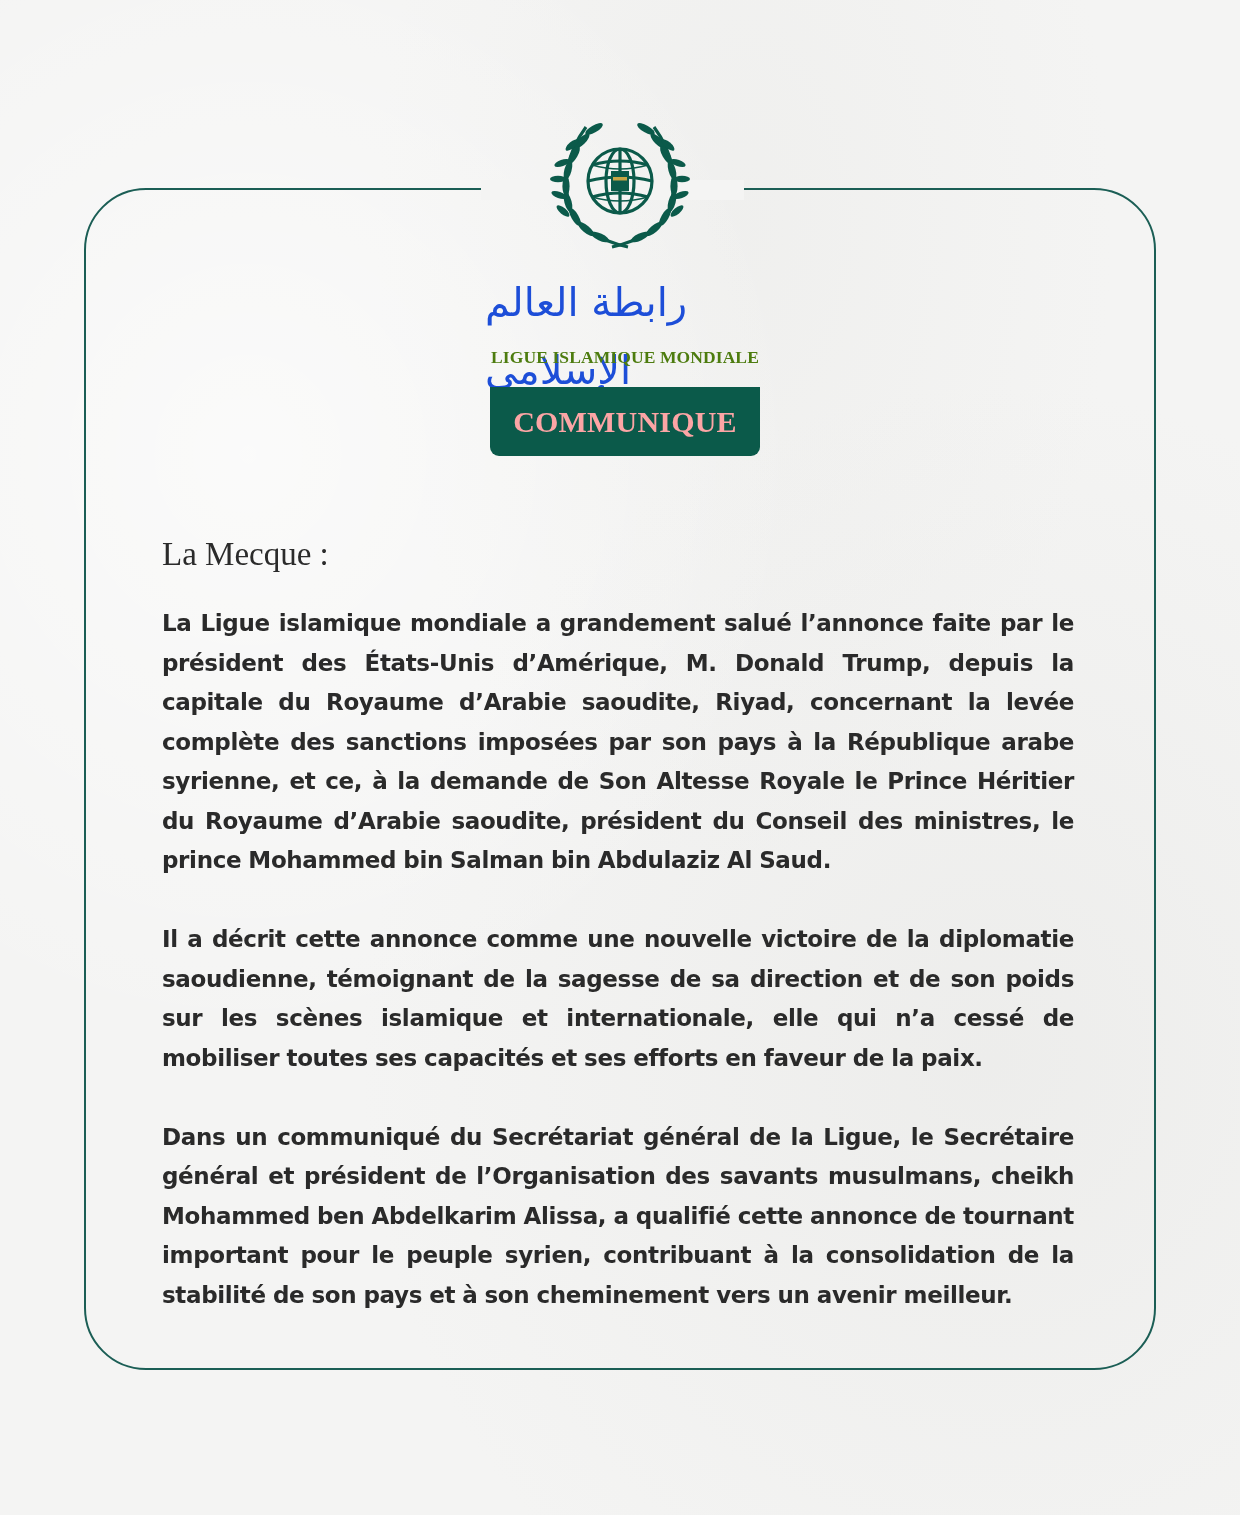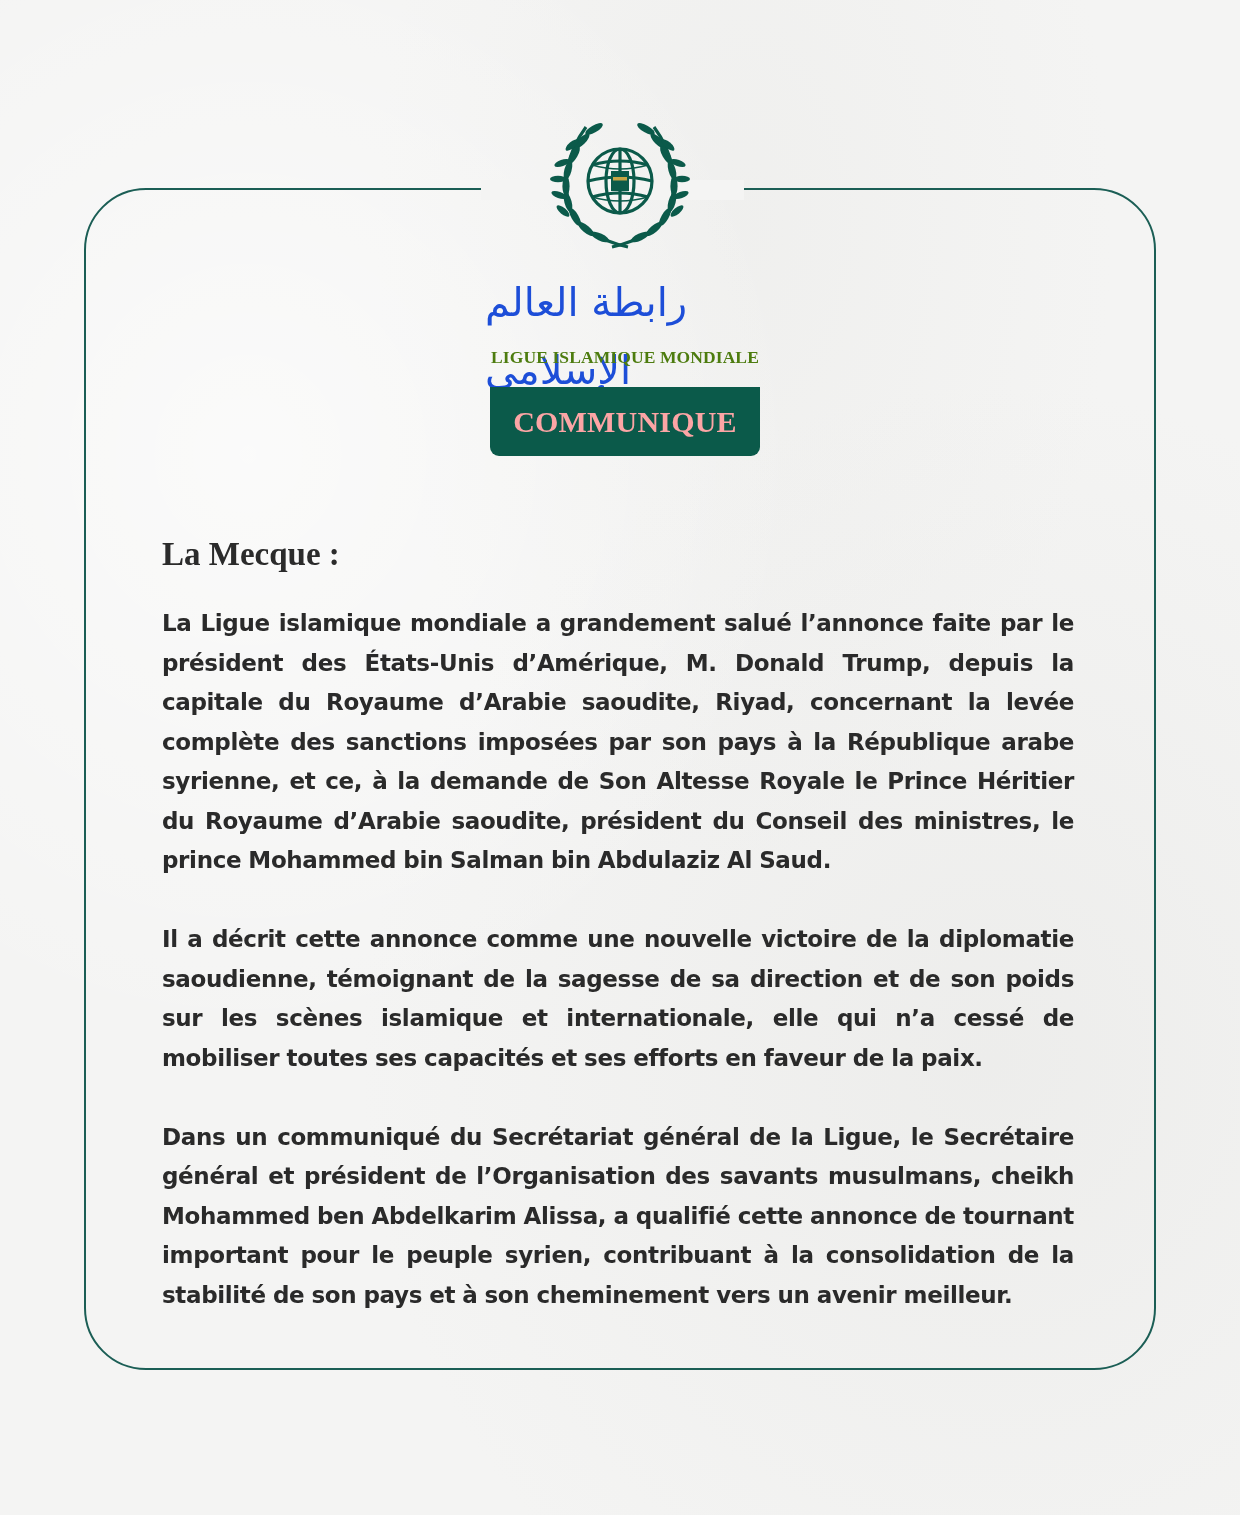--- a/index.html
+++ b/index.html
@@ -86,21 +86,21 @@
       letter-spacing: 0.2px;
     }
     .content {
       position: absolute;
       left: 162px;
       top: 532px;
       width: 912px;
     }
     .location {
       font-family: "Liberation Serif", serif;
-      font-weight: bold;
+      font-weight: normal;
       font-size: 33px;
       line-height: 44px;
       color: #2b2b2b;
       margin: 0 0 28px 0;
     }
     .para {
       font-family: "DejaVu Sans", sans-serif;
       font-size: 23px;
       line-height: 39.5px;
       color: #2a2a2a;

